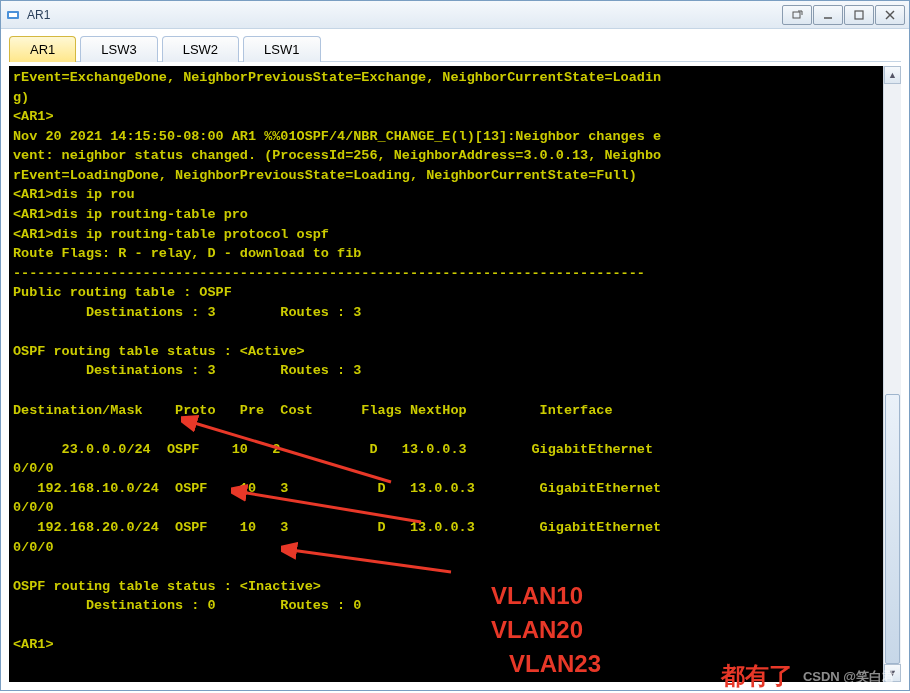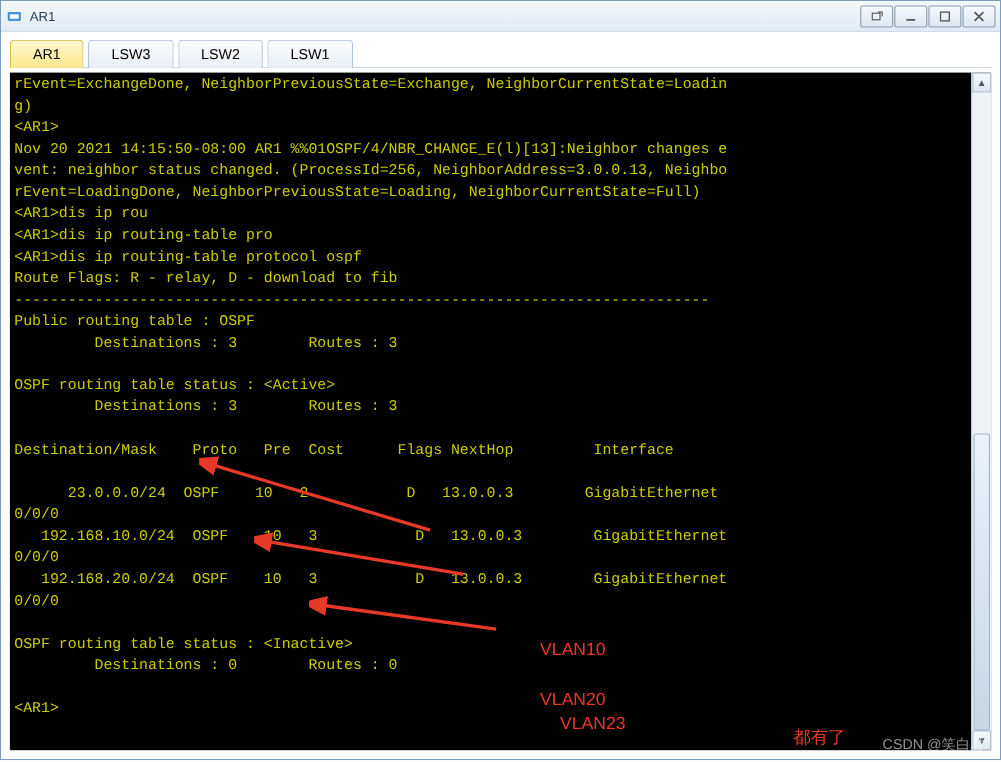--- a/index.html
+++ b/index.html
@@ -12,27 +12,27 @@
     .titlebar-title { font-size: 12px; color: #2a3f5a; flex: 1; }
     .window-controls { display: flex; gap: 0; }
     .win-btn { width: 30px; height: 20px; border: 1px solid #8a9cb0; background: linear-gradient(to bottom, #f6f9fc, #dde7f1); font-size: 10px; color: #444; display: flex; align-items: center; justify-content: center; cursor: pointer; margin-left: 1px; border-radius: 2px; }
     .win-btn-pop { width: 30px; }
     
     .tabs-wrap { background: #fff; padding: 6px 8px 0 8px; }
     .tabs { display: flex; gap: 4px; border-bottom: 1px solid #c5d5e5; }
     .tab { padding: 5px 20px; font-size: 13px; border: 1px solid #b0c4de; border-bottom: none; border-radius: 4px 4px 0 0; background: linear-gradient(to bottom, #fdfdfd, #e8eef5); cursor: pointer; position: relative; top: 1px; }
     .tab.active { background: linear-gradient(to bottom, #fff8d4, #ffe78a); border-color: #d4b83f; }
     
-    .terminal-wrap { background: #fff; padding: 4px 8px 8px 8px; position: relative; }
+    .terminal-wrap { background: #fff; padding: 4px 8px 8px 8px; position: relative; font-weight: bold; }
     .terminal { background: #000; color: #cccc00; font-family: 'Courier New', monospace; font-size: 13.5px; line-height: 1.45; padding: 2px 4px; height: 616px; overflow: hidden; position: relative; white-space: pre; }
     
     .arrow { position: absolute; pointer-events: none; }
     .arrow svg { display: block; }
     
-    .anno { position: absolute; color: #e83828; font-family: 'Microsoft YaHei', Arial, sans-serif; font-size: 16px; pointer-events: none; }
+    .anno { position: absolute; color: #e83828; font-family: 'Microsoft YaHei', Arial, sans-serif; font-size: 24px; pointer-events: none; }
     
     .watermark { position: absolute; right: 14px; bottom: 4px; color: rgba(255,255,255,0.55); font-size: 13px; font-family: Arial, sans-serif; pointer-events: none; text-align: center; }
     
     .scrollbar-v { position: absolute; right: 0; top: 0; width: 18px; height: 100%; background: #eef1f5; border-left: 1px solid #cfd8e2; display: flex; flex-direction: column; }
     .sb-btn { height: 18px; background: linear-gradient(to bottom,#f6f9fc,#dde7f1); border: 1px solid #b0c0d2; display:flex; align-items:center; justify-content:center; font-size:9px; color:#556; cursor:pointer; }
     .sb-track { flex:1; position: relative; }
     .sb-thumb { position:absolute; left:1px; right:1px; background: linear-gradient(to bottom,#eaf1f9,#c7d7e8); border:1px solid #9fb5cd; border-radius:2px; cursor:pointer; }
   </style>
 </head>
 <body>
@@ -146,19 +146,19 @@
           <defs>
             <marker id="ah3" markerWidth="10" markerHeight="10" refX="2" refY="3" orient="auto">
               <path d="M0,0 L0,6 L8,3 z" fill="#e83828"></path>
             </marker>
           </defs>
           <line x1="170" y1="30" x2="10" y2="8" stroke="#e83828" stroke-width="3" marker-end="url(#ah3)"></line>
         </svg>
     </div>
 
     <div class="anno" style="left:490px; top:520px;">VLAN10</div>
-    <div class="anno" style="left:490px; top:554px;margin-top:12px;">VLAN20</div>
+    <div class="anno" style="left:490px; top:554px;">VLAN20</div>
     <div class="anno" style="left:508px; top:588px;">VLAN23</div>
     <div class="anno" style="left:720px; top:555px;margin-top:43px;">都有了</div>
 
     <div class="watermark">CSDN @笑白君</div>
   </div>
 </div>
 
 </body></html>

